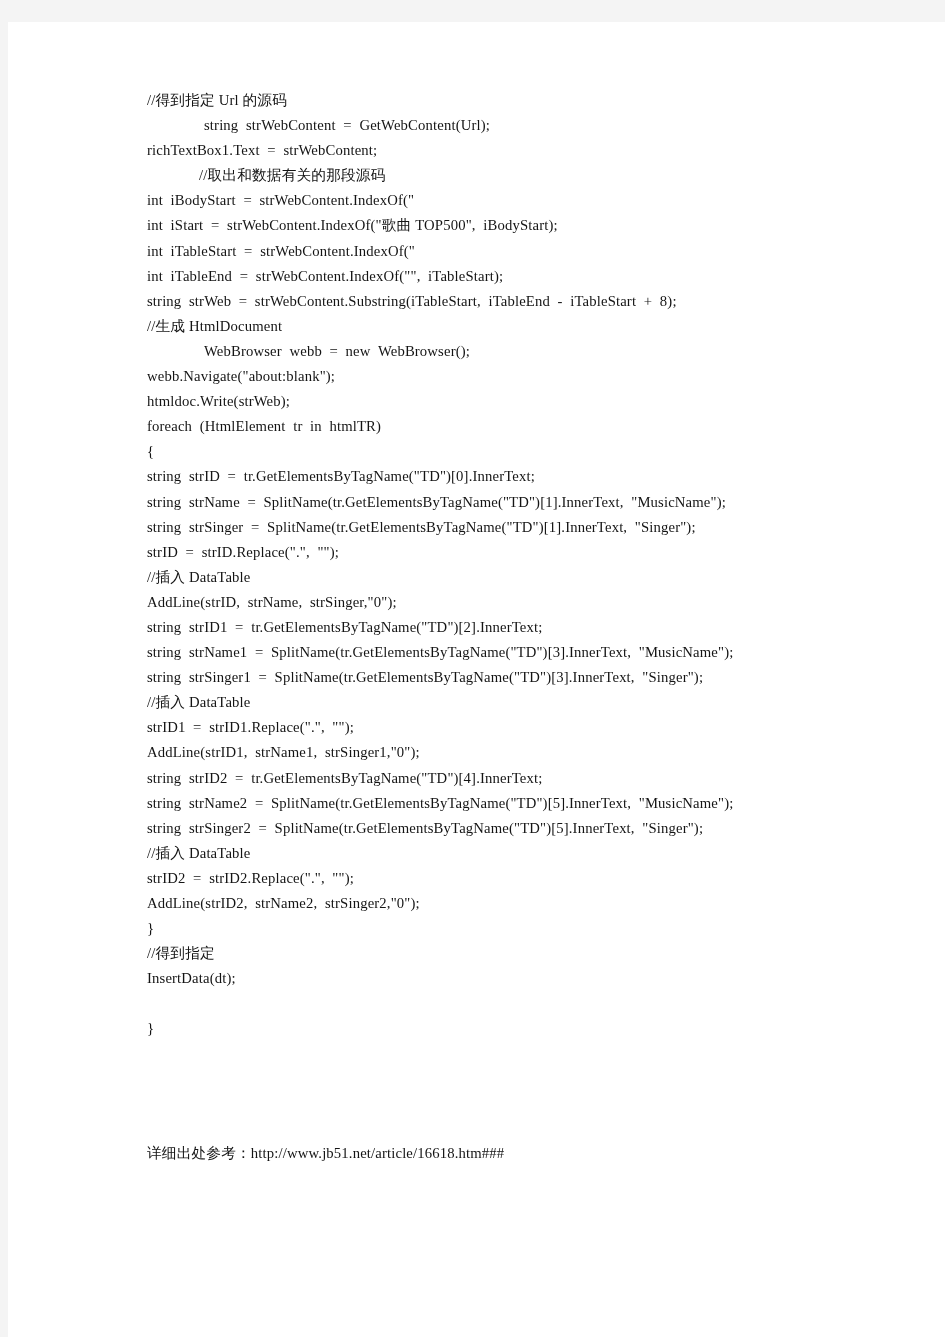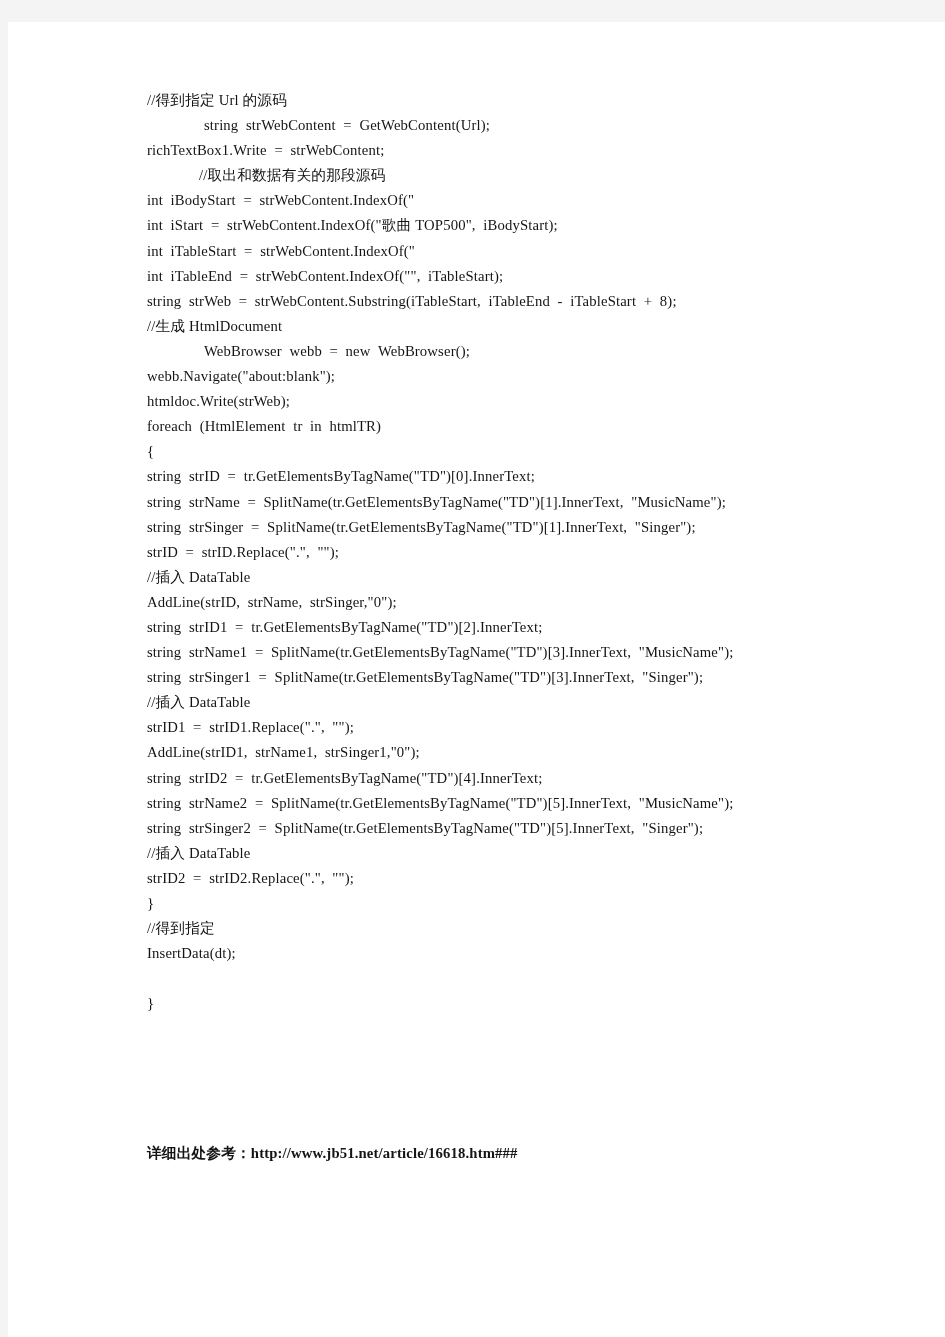--- a/index.html
+++ b/index.html
@@ -48,31 +48,30 @@
   }
   #footer-note {
     position: absolute;
     left: 139px;
     top: 1119px;
     font-size: 14.7px;
     line-height: 25.1px;
     color: #141414;
     white-space: pre;
     letter-spacing: 0.15px;
-    font-weight: bold;
   }
 </style>
 </head>
 <body>
 
 <div id="page">
   <div id="code-block">
       <div class="line">//得到指定 Url 的源码</div>
       <div class="line indent-1">string  strWebContent  =  GetWebContent(Url);</div>
-      <div class="line">richTextBox1.Write  =  strWebContent;</div>
+      <div class="line">richTextBox1.Text  =  strWebContent;</div>
       <div class="line indent-2">//取出和数据有关的那段源码</div>
       <div class="line">int  iBodyStart  =  strWebContent.IndexOf("</div>
       <div class="line">int  iStart  =  strWebContent.IndexOf("歌曲 TOP500",  iBodyStart);</div>
       <div class="line">int  iTableStart  =  strWebContent.IndexOf("</div>
       <div class="line">int  iTableEnd  =  strWebContent.IndexOf("",  iTableStart);</div>
       <div class="line">string  strWeb  =  strWebContent.Substring(iTableStart,  iTableEnd  -  iTableStart  +  8);</div>
       <div class="line">//生成 HtmlDocument</div>
       <div class="line indent-1">WebBrowser  webb  =  new  WebBrowser();</div>
       <div class="line">webb.Navigate("about:blank");</div>
       <div class="line">htmldoc.Write(strWeb);</div>
@@ -88,20 +87,21 @@
       <div class="line">string  strName1  =  SplitName(tr.GetElementsByTagName("TD")[3].InnerText,  "MusicName");</div>
       <div class="line">string  strSinger1  =  SplitName(tr.GetElementsByTagName("TD")[3].InnerText,  "Singer");</div>
       <div class="line">//插入 DataTable</div>
       <div class="line">strID1  =  strID1.Replace(".",  "");</div>
       <div class="line">AddLine(strID1,  strName1,  strSinger1,"0");</div>
       <div class="line">string  strID2  =  tr.GetElementsByTagName("TD")[4].InnerText;</div>
       <div class="line">string  strName2  =  SplitName(tr.GetElementsByTagName("TD")[5].InnerText,  "MusicName");</div>
       <div class="line">string  strSinger2  =  SplitName(tr.GetElementsByTagName("TD")[5].InnerText,  "Singer");</div>
       <div class="line">//插入 DataTable</div>
       <div class="line">strID2  =  strID2.Replace(".",  "");</div>
+      <div class="line">AddLine(strID2,  strName2,  strSinger2,"0");</div>
       <div class="line">}</div>
       <div class="line">//得到指定</div>
       <div class="line">InsertData(dt);</div>
       <div class="line blank"></div>
       <div class="line">}</div>
     </div>
   <div id="footer-note">详细出处参考：http://www.jb51.net/article/16618.htm###</div>
 </div>
 
 </body></html>

